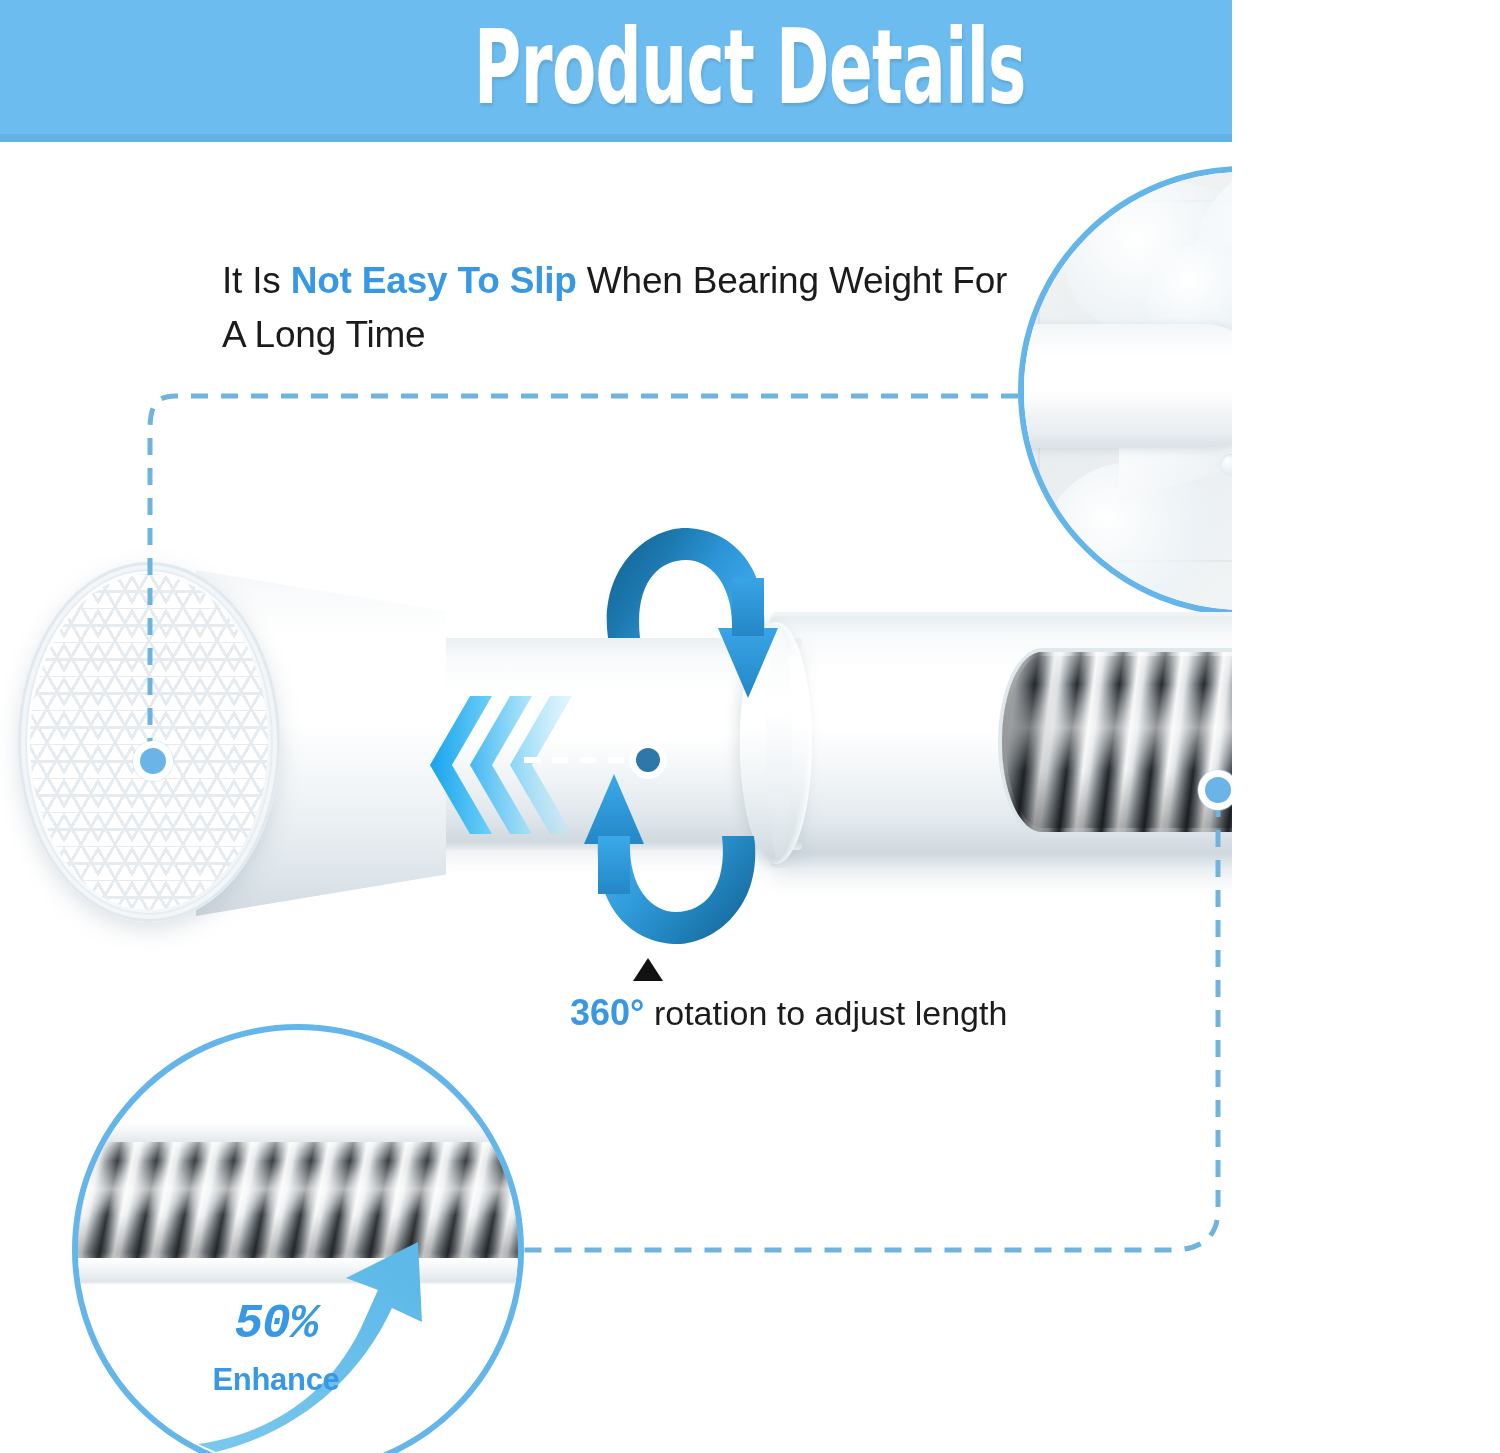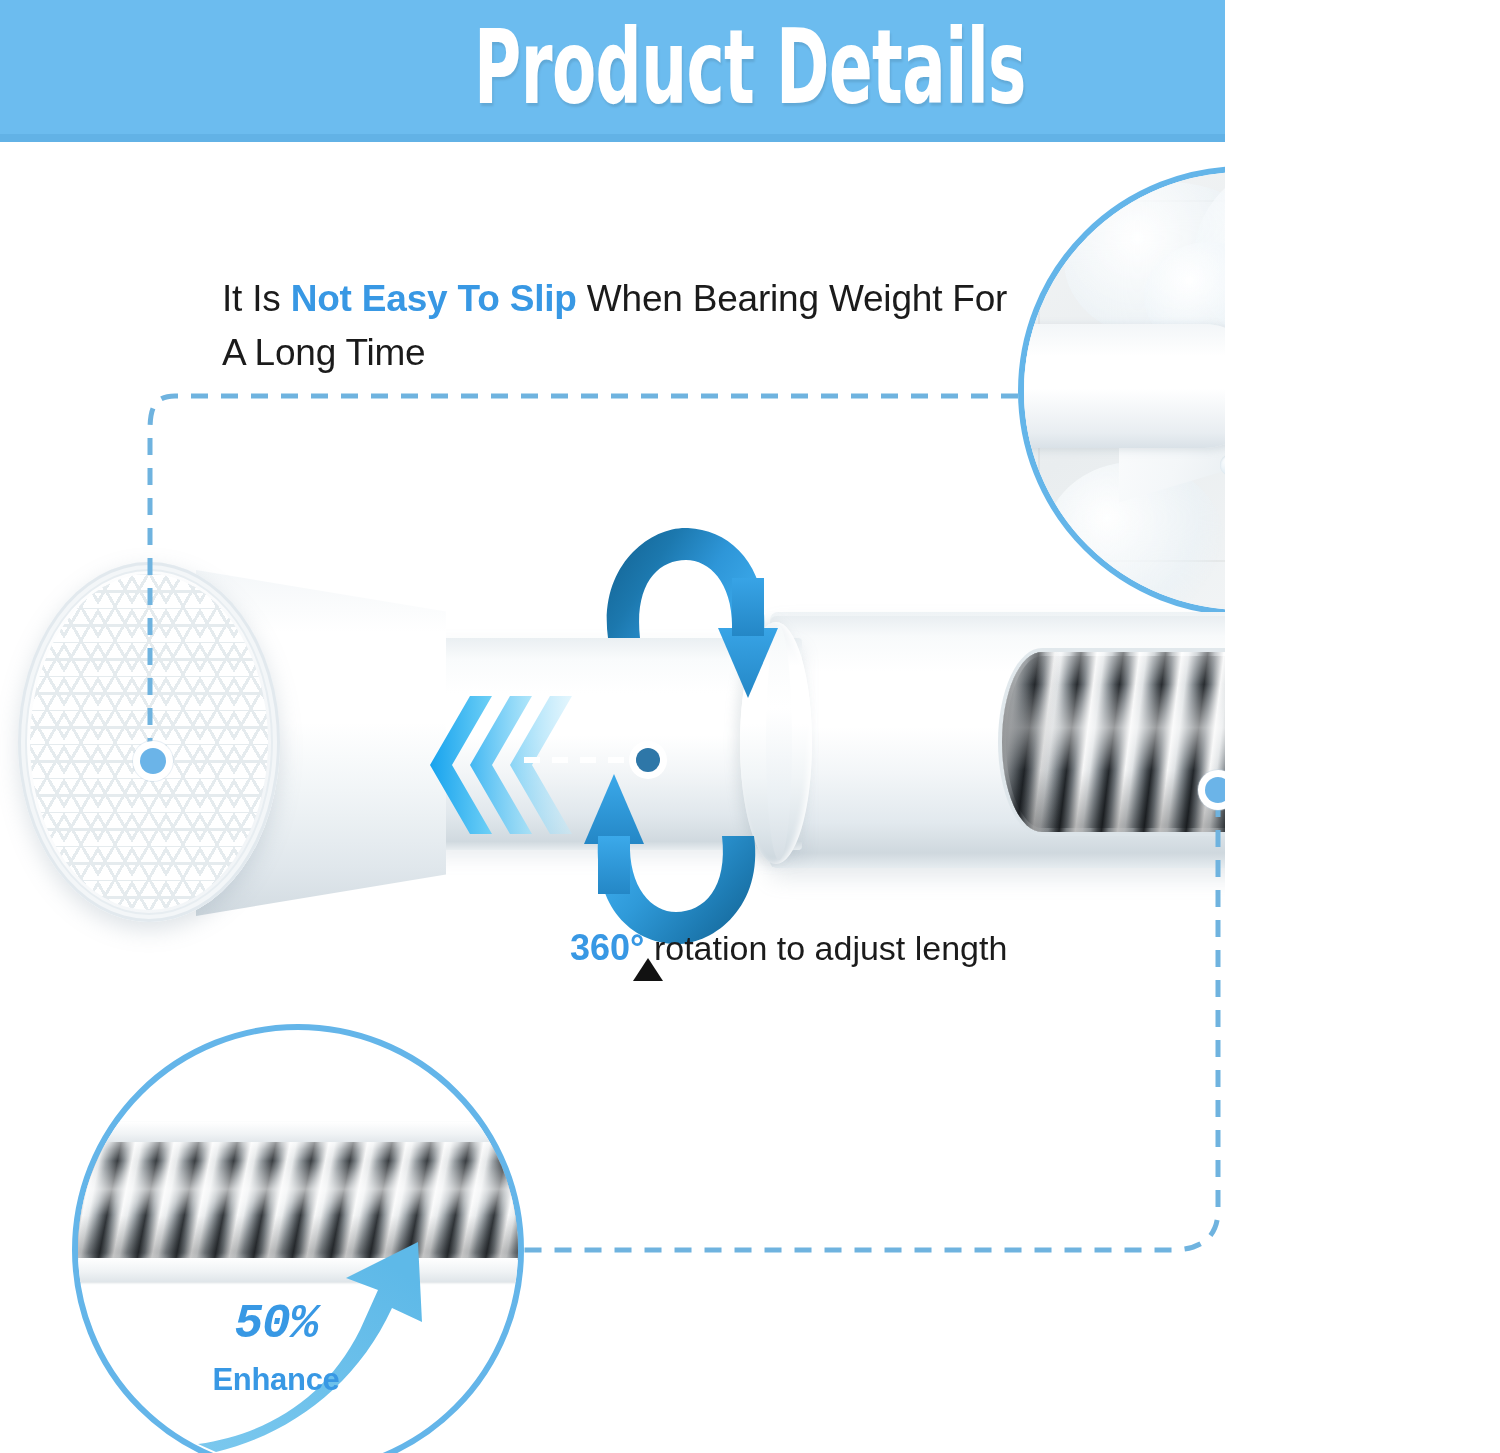--- a/index.html
+++ b/index.html
@@ -10,20 +10,21 @@
   body {
     font-family: "Liberation Sans", sans-serif;
     -webkit-font-smoothing: antialiased;
   }
   #page {
     position: relative;
     width: 1225px;
     height: 1453px;
     background: #ffffff;
     overflow: hidden;
+    padding-left: 7px;
   }
 
   
   #banner {
     position: absolute;
     left: 0; top: 0;
     width: 1500px;
     height: 134px;
     background: #6CBCEF;
   }
@@ -48,32 +49,32 @@
     transform-origin: 50% 0;
     white-space: nowrap;
     text-shadow: 2px 3px 3px rgba(0,0,0,0.10);
   }
 
   
   .hl { color: #3898E4; font-weight: bold; }
 
   #slip-text {
     position: absolute;
-    left: 222px; top: 272px;
+    left: 222px; top: 254px;
     width: 790px;
     font-size: 37px;
     line-height: 54px;
     color: #1B1B1B;
     font-weight: 400;
     letter-spacing: -0.2px;
   }
 
   #rotation-caption {
     position: absolute;
-    left: 570px; top: 926px;
+    left: 570px; top: 991px;
     width: 560px;
     font-size: 34px;
     line-height: 44px;
     color: #1B1B1B;
     white-space: nowrap;
   }
   #rotation-caption .deg { color: #3898E4; font-weight: bold; font-size: 36px; }
   #rot-pointer {
     position: absolute;
     left: 633px; top: 958px;

